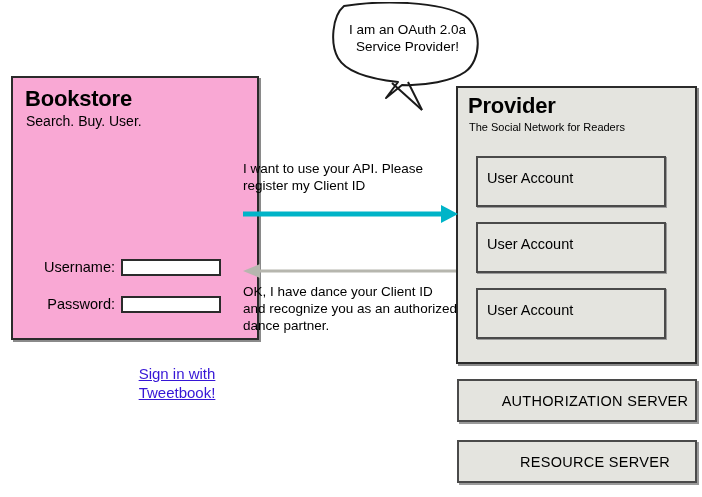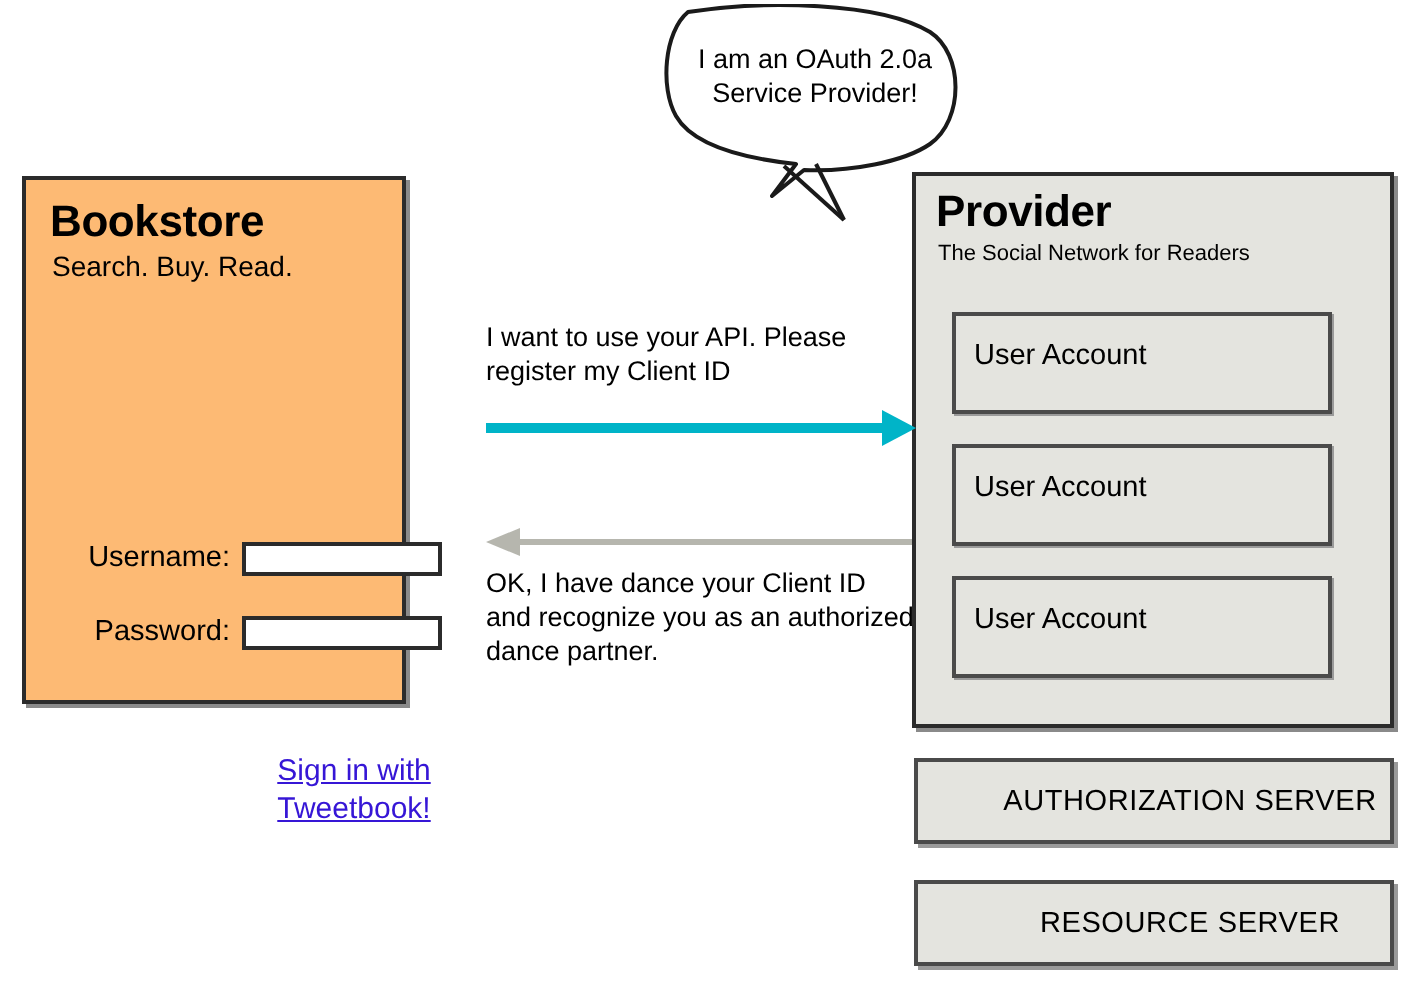--- a/index.html
+++ b/index.html
@@ -22,24 +22,24 @@
     width: 702px;
     height: 497px;
   }
 
   
   .node { position: absolute; box-sizing: border-box; }
 
   
   .bookstore {
     left: 11px;
-    top: 88px;
-    width: 192px;
+    top: 76px;
+    width: 248px;
     height: 264px;
-    background: #fdba74;
+    background: #f9a8d4;
     border: 2px solid #2b2b2b;
     box-shadow: 2px 2px 0 0 #8a8a8a;
   }
   .bookstore-title {
     position: absolute;
     left: 12px;
     top: 9px;
     font-size: 22px;
     font-weight: bold;
     letter-spacing: -0.2px;
@@ -221,21 +221,21 @@
 </style>
 </head>
 <body>
 
 <div class="canvas">
 
   <div class="node bookstore">
 
     <div class="bookstore-title">Bookstore</div>
 
-    <div class="bookstore-tagline">Search. Buy. Read.</div>
+    <div class="bookstore-tagline">Search. Buy. User.</div>
 
     <div class="field-row username">
       <span class="field-label">Username:</span>
       <input class="field-input" type="text" value="" style="">
     </div>
 
     <div class="field-row password">
       <span class="field-label">Password:</span>
       <input class="field-input" type="text" value="" style="">
     </div>

